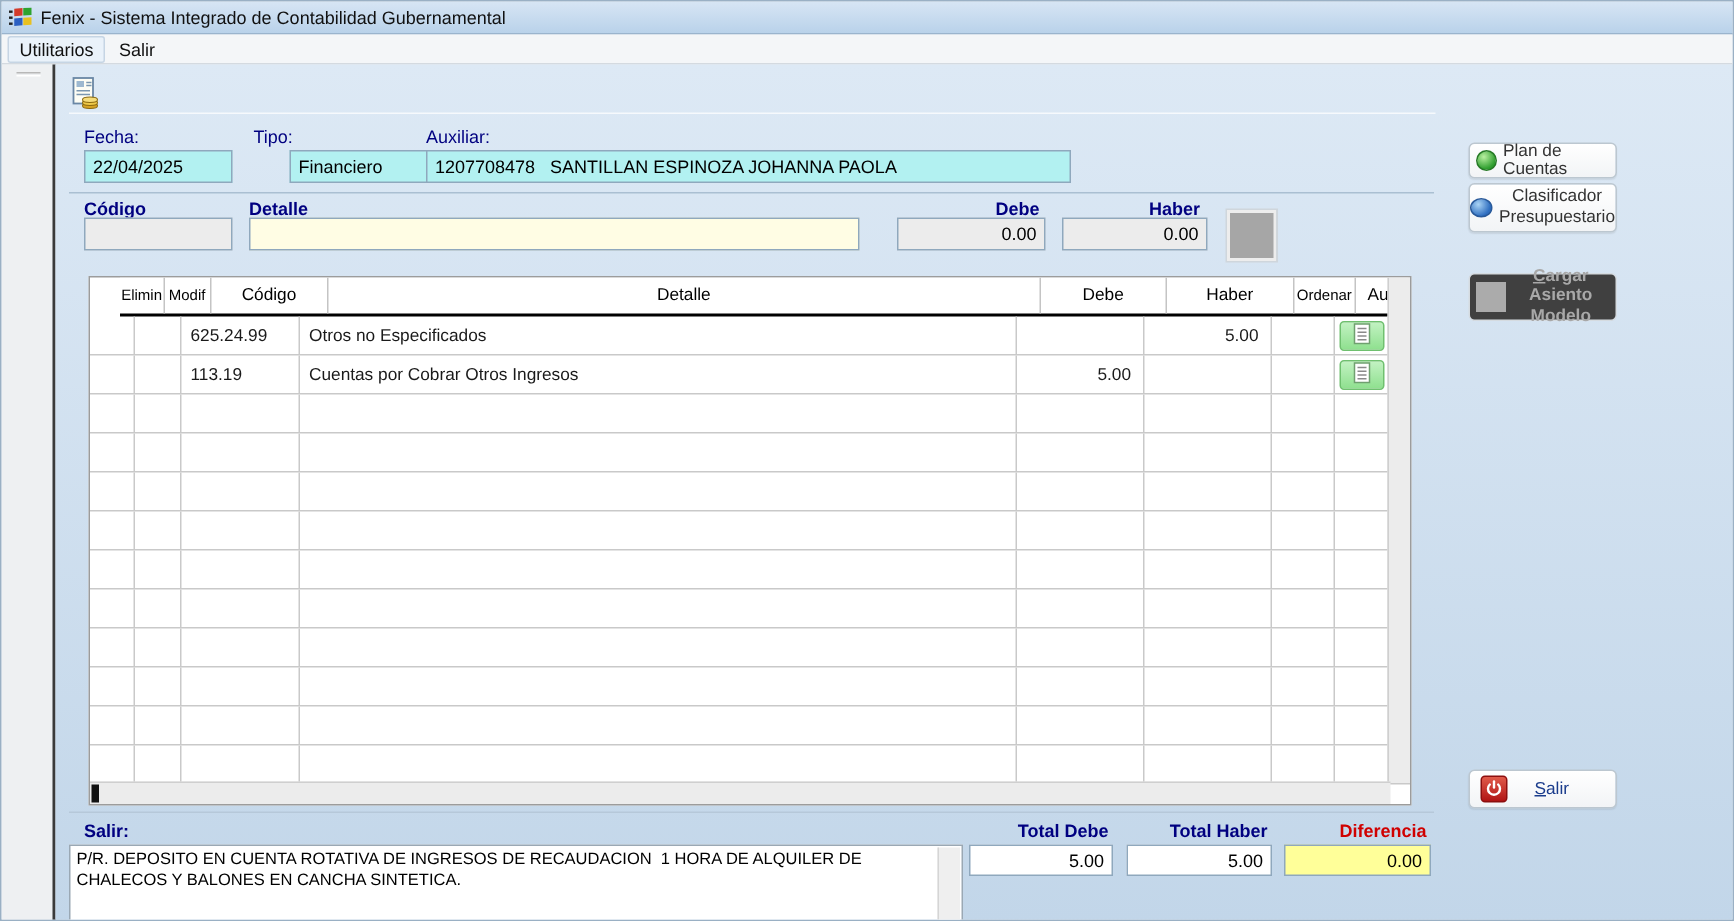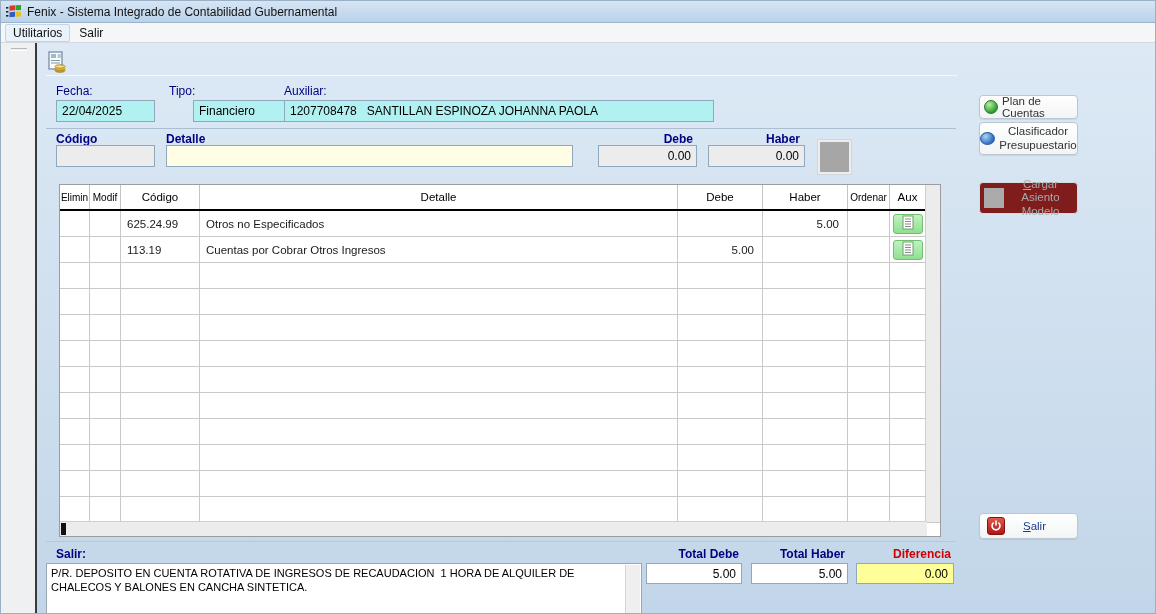--- a/index.html
+++ b/index.html
@@ -41,21 +41,21 @@
   .fld.right { text-align:right; }
 
   .sep { position:absolute; height:1px; background:#aabfd2; }
   .panel-top { position:absolute; height:1px; background:rgba(255,255,255,.75); }
 
   .graysquare { position:absolute; background:#a6a6a6; border:2px solid #ededed; outline:1px solid #cfd6dc; }
 
   
   .grid { position:absolute; left:58px; top:183px; width:882px; height:353px;
     background:#fff; border:1px solid #9c9c9c; overflow:hidden; }
-  .grid-head { display:flex; height:26px; border-bottom:2px solid #000; background:#fff; }
+  .grid-head { display:flex; height:26px; border-bottom:2px solid #000; background:#fff;margin-left:20px; }
   .gh-cell { display:flex; align-items:center; justify-content:center; font-size:11.5px;
     border-right:1px solid #c4c4c4; color:#000; overflow:hidden; }
   .gh-cell.small { font-size:10px; }
   .grid-body .g-row { display:flex; height:26px; border-bottom:1px solid #c9c9c9; }
   .g-cell { border-right:1px solid #c9c9c9; font-size:11.5px; display:flex; align-items:center; overflow:hidden; }
   .g-cell.left { padding-left:6px; }
   .g-cell.num { justify-content:flex-end; padding-right:8px; }
   .g-cell.ctr { justify-content:center; }
   .vscroll { position:absolute; right:0; top:0; width:15px; height:337px;
     background:#ececec; border-left:1px solid #cfcfcf; }
@@ -64,21 +64,21 @@
   .hthumb { position:absolute; left:1px; top:1px; width:5px; height:12px; background:#111; }
 
   .aux-btn { width:30px; height:20px; border:1px solid #6fc06f; border-radius:3px;
     background:linear-gradient(#c2f2c2,#8fe08f); display:flex; align-items:center; justify-content:center; }
 
   
   .sbtn { position:absolute; background:linear-gradient(#ffffff,#f2f4f6); border:1px solid #bcc7d0;
     border-radius:4px; display:flex; align-items:center; justify-content:center; gap:4px;
     font-size:11.5px; color:#333; padding:2px 4px; box-shadow:0 1px 1px rgba(0,0,0,.08); }
   .sbtn .two-line { text-align:center; line-height:1.15; }
-  .sbtn.disabled { color:#a8a8a8; background:#7f1d1d; border-color:#d5dbe0; box-shadow:none; }
+  .sbtn.disabled { color:#a8a8a8; background:#404040; border-color:#d5dbe0; box-shadow:none;font-weight:bold; }
   .sbtn.salir-btn { color:#1a3c8c; }
   .ball { width:14px; height:14px; border-radius:50%; flex:0 0 auto; }
   .ball.green { background:radial-gradient(circle at 35% 30%, #b8f0a0, #2f9e2f 70%); border:1px solid #267a26; }
   .ball.blue  { width:15px; height:13px; background:radial-gradient(circle at 35% 30%, #aad4f5, #2e6ec0 70%); border:1px solid #28599a; }
   .sq-gray { width:20px; height:20px; background:#ababab; flex:0 0 auto; }
   .ufirst::first-letter { text-decoration:underline; }
   .two-line div { display:block; }
   .powerbox { width:18px; height:18px; border-radius:3px; background:linear-gradient(#e05a4a,#b01414);
     border:1px solid #8c0f0f; display:flex; align-items:center; justify-content:center; flex:0 0 auto; }
 

